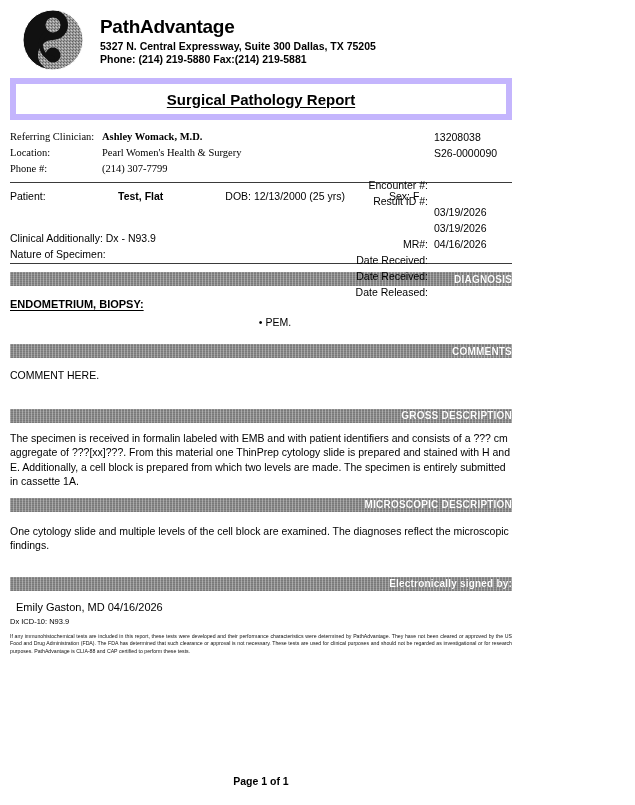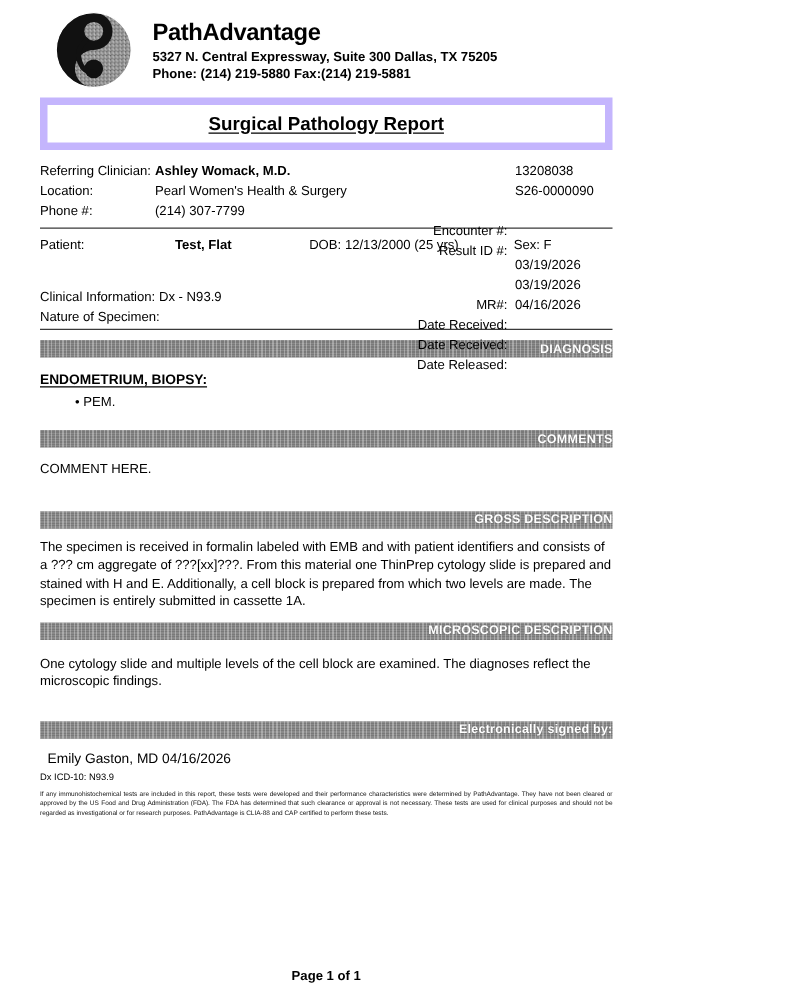--- a/index.html
+++ b/index.html
@@ -13,21 +13,21 @@
     font-family: "Liberation Sans", sans-serif;
     color: #000000;
     position: relative;
     overflow: hidden;
   }
   .page {
     position: relative;
     width: 522px;
     height: 805px;
     box-sizing: border-box;
-    padding: 0 32px;
+    padding: 0 10px;
   }
 
   
   .letterhead {
     display: flex;
     align-items: flex-start;
     padding-top: 6px;
     height: 74px;
     box-sizing: border-box;
   }
@@ -84,20 +84,21 @@
   
   .info-area {
     position: relative;
     margin-top: 9px;
     font-size: 10.5px;
   }
   .info-row {
     display: flex;
     line-height: 16px;
     height: 16px;
+    font-family: Liberation Serif, serif;
   }
   .lbl {
     width: 92px;
     flex: 0 0 92px;
   }
   .val {
     flex: 0 0 auto;
   }
   .val.bold { font-weight: bold; }
 
@@ -298,33 +299,33 @@
         <div class="r-lbl">Date Received:</div>
         <div class="r-val">03/19/2026</div>
       </div>
       <div class="r-row">
         <div class="r-lbl">Date Released:</div>
         <div class="r-val">04/16/2026</div>
       </div>
     </div>
 
     <div style="position:absolute; left:0; top:42px;">
-      <div class="clin-row">Clinical Information:  Dx - N93.9</div>
+      <div class="clin-row">Clinical Additionally:  Dx - N93.9</div>
       <div class="clin-row">Nature of Specimen:</div>
     </div>
   </div>
 
   <div class="rule" style="margin-top:1px;"></div>
 
   <div class="sec-bar" style="margin-top:8px;">
     <span>DIAGNOSIS</span>
   </div>
   <div style="margin-top:12px;">
     <div class="dx-heading">ENDOMETRIUM, BIOPSY:</div>
-    <div class="dx-bullet" style="margin-top:6px;">• PEM.</div>
+    <div class="dx-bullet" style="margin-top:6px;text-align:center;">• PEM.</div>
   </div>
 
   <div class="sec-bar" style="margin-top:16px;">
     <span>COMMENTS</span>
   </div>
   <div class="body-text" style="margin-top:10px;">COMMENT HERE.</div>
 
   <div class="sec-bar" style="margin-top:26px;">
     <span>GROSS DESCRIPTION</span>
   </div>

